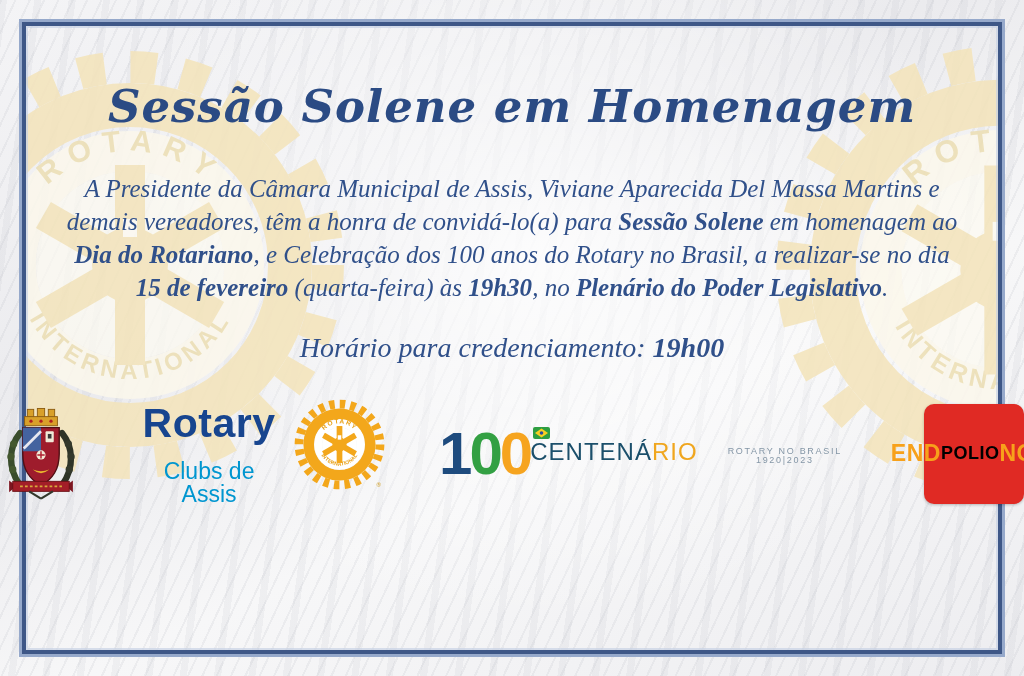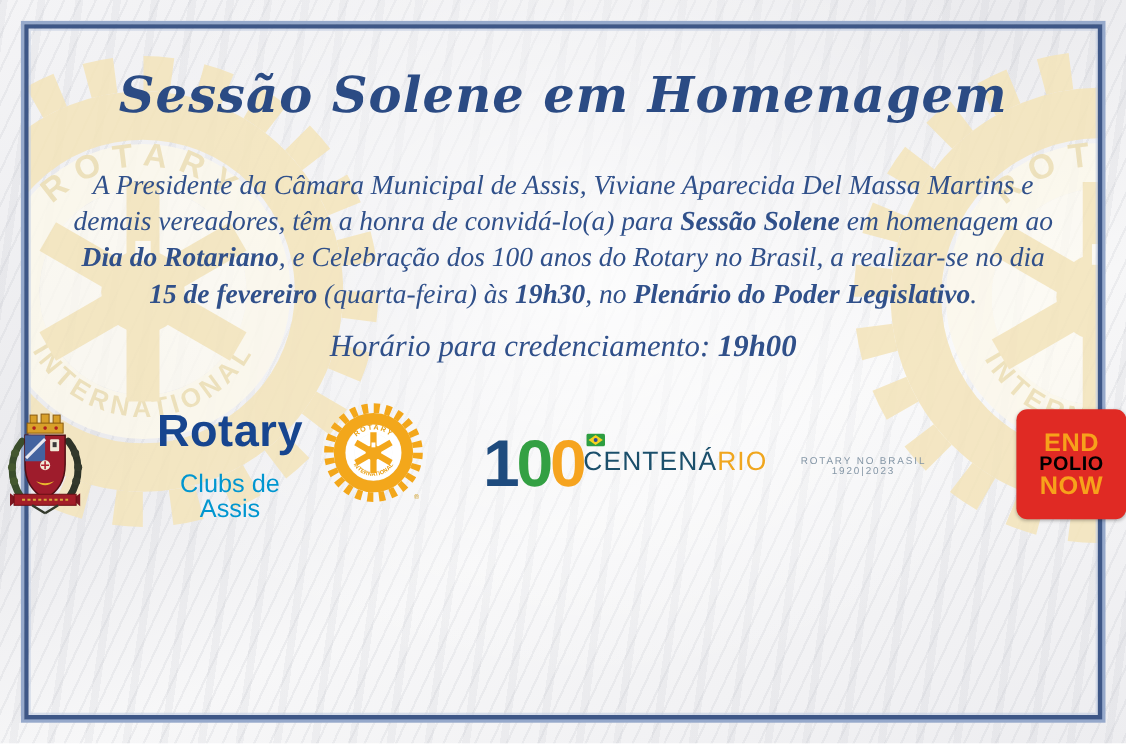--- a/index.html
+++ b/index.html
@@ -22,31 +22,31 @@
   .wm-right{left:744px;top:14px;width:460px;height:460px;}
 
   
   .frame{
     position:absolute;inset:22px;z-index:2;pointer-events:none;
     border:4px solid #3e5787;
     box-shadow:0 0 0 3px #96a9cb, inset 0 0 0 2px rgba(196,207,228,.65);
   }
 
   
-  .content{position:relative;z-index:3;text-align:center;padding-top:60px;color:#2d4e84;}
+  .content{position:relative;z-index:3;text-align:center;padding-top:80px;color:#2d4e84;}
   .title{
     font-family:"DejaVu Serif",serif;font-style:italic;font-weight:700;
     font-size:45px;line-height:1.2;color:#2b4b84;letter-spacing:1px;
   }
   .title + .title{margin-top:6px;}
   .body-par{
     margin:38px auto 0;max-width:905px;
     font-style:italic;font-size:25px;line-height:1.32;color:#30508a;
   }
-  .credential{margin-top:16px;font-style:italic;font-size:28px;color:#30508a;}
+  .credential{margin-top:28px;font-style:italic;font-size:28px;color:#30508a;}
   .seg-bold{font-weight:bold;}
 
   
   .logos{margin-top:38px;display:flex;justify-content:center;align-items:center;gap:52px;}
   .logo-item{display:flex;align-items:center;justify-content:center;}
 
   
   .rotary-lockup{display:flex;align-items:center;}
   .rotary-words{display:flex;flex-direction:column;align-items:center;font-family:"Liberation Sans",sans-serif;}
   .rotary-wordmark{font-size:41px;font-weight:bold;color:#17458f;letter-spacing:.5px;line-height:1;}
@@ -57,21 +57,21 @@
   .centenario{display:flex;flex-direction:row;align-items:center;font-family:"Liberation Sans",sans-serif;}
   .cent-number-row{position:relative;line-height:1;}
   .cent-number{font-size:60px;font-weight:800;letter-spacing:-3px;line-height:1;}
   .cent-flag{position:absolute;right:-20px;top:2px;}
   .cent-word{font-size:24px;font-weight:normal;letter-spacing:1px;margin-top:-4px;line-height:1;}
   .cent-tagline{font-size:9px;letter-spacing:1.7px;color:#8496a6;margin-top:4px;line-height:1;}
 
   
   .polio-box{
     width:100px;height:100px;border-radius:10px;background:#e02a24;
-    display:flex;flex-direction:column;align-items:center;justify-content:center;
+    display:flex;flex-direction:row;align-items:center;justify-content:center;
     font-family:"Liberation Sans",sans-serif;font-weight:bold;line-height:.95;
     box-shadow:0 1px 3px rgba(0,0,0,.25);
   }
   .polio-orange{color:#f7a11b;font-size:23px;letter-spacing:.5px;}
   .polio-white{color:#000000;font-size:18px;letter-spacing:.5px;}
 
   svg text{font-family:"Liberation Sans",sans-serif;}
 </style>
 </head>
 <body>

